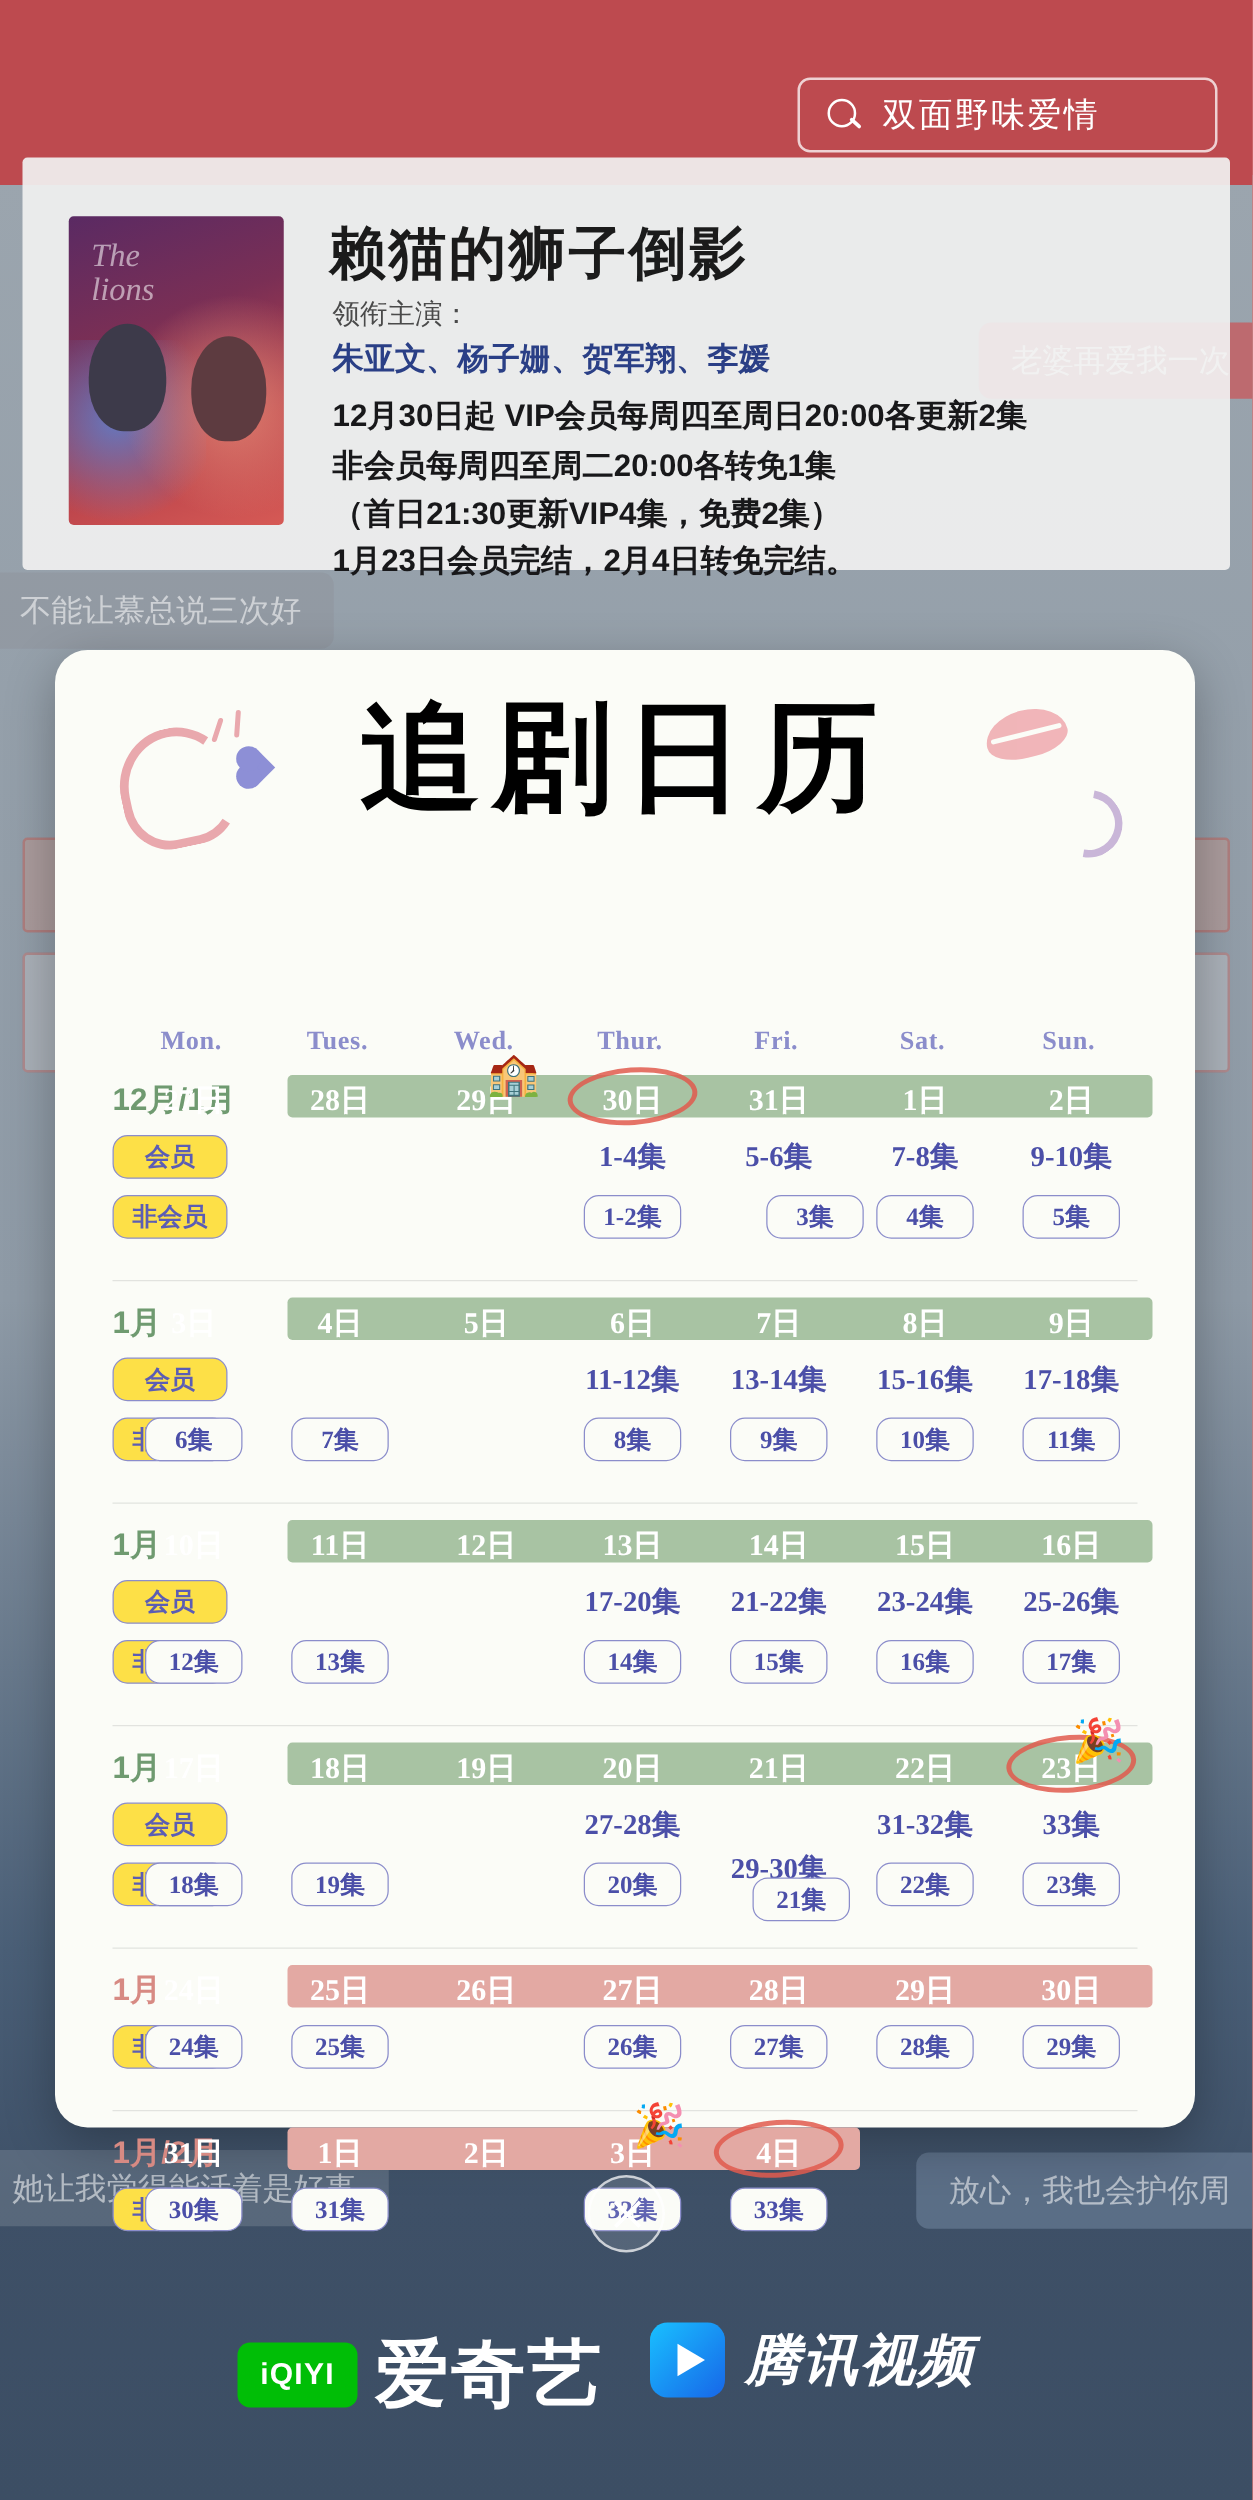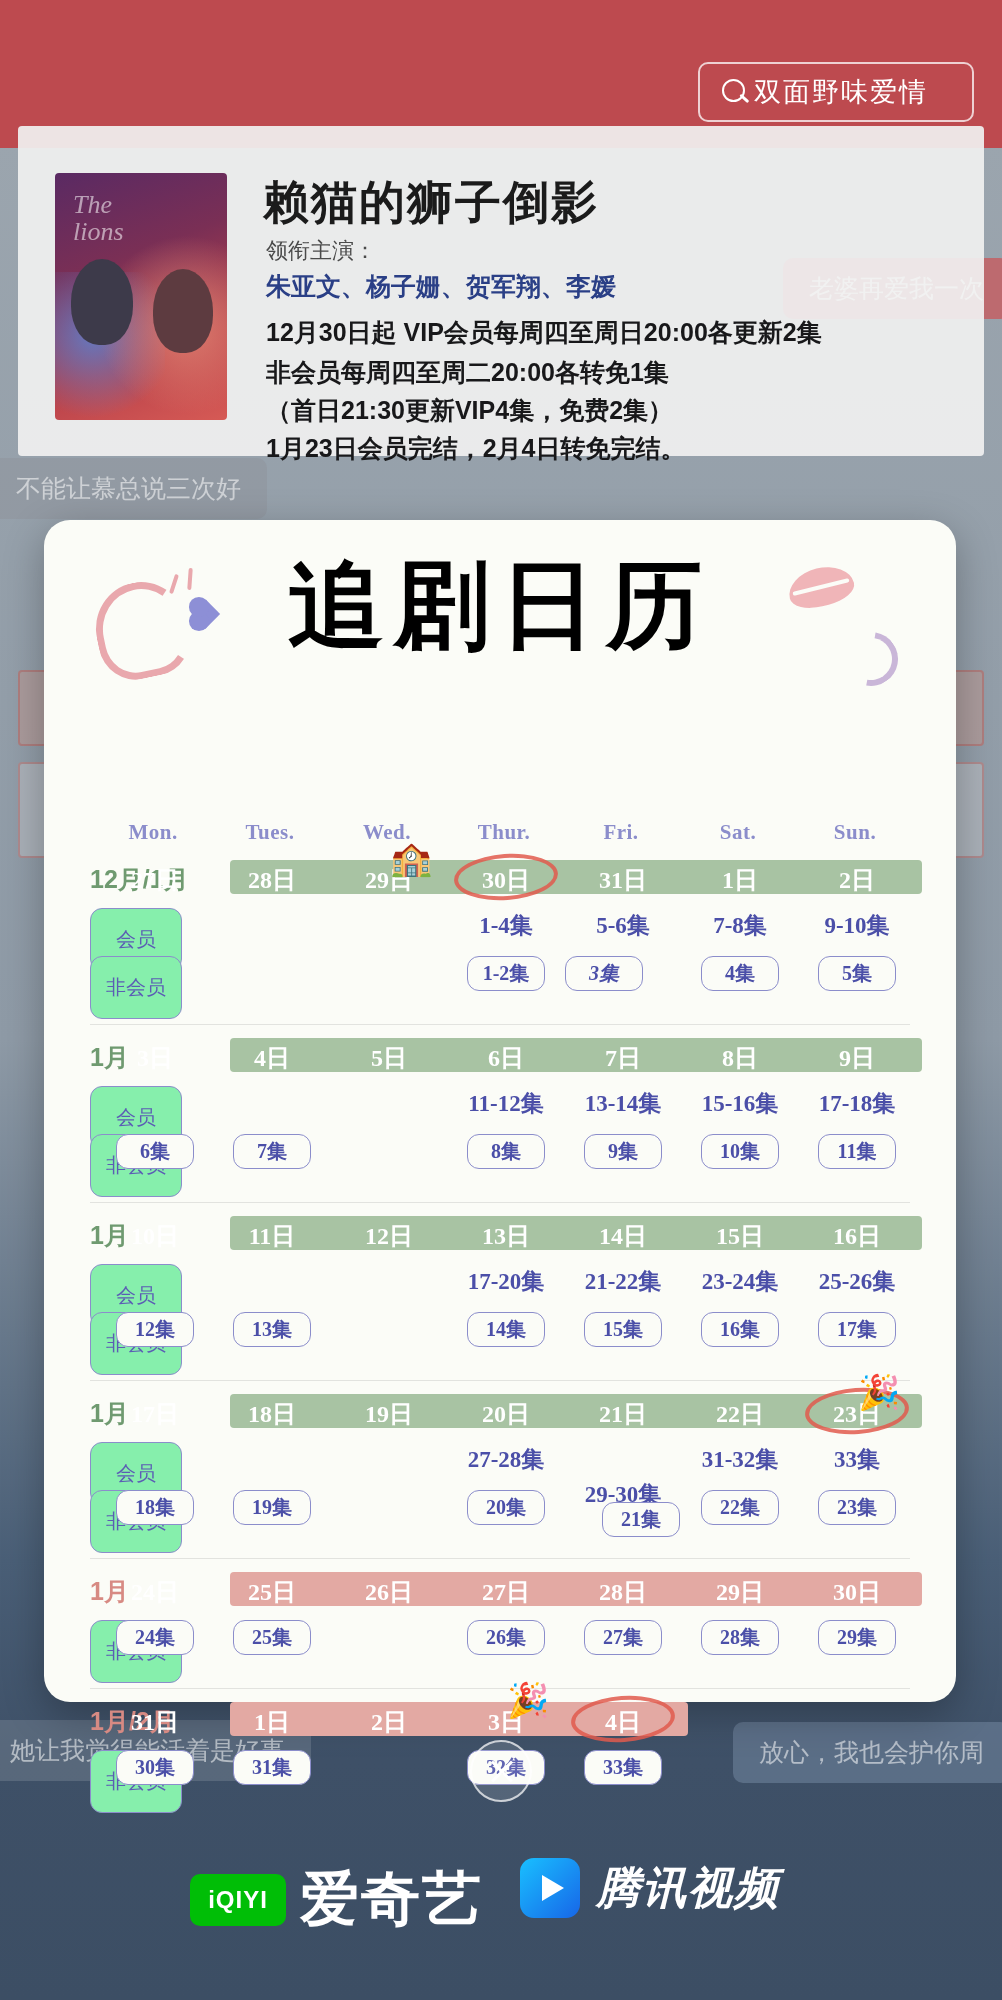--- a/index.html
+++ b/index.html
@@ -16,24 +16,24 @@
     overflow: hidden;
   }
 
   
   .topbar {
     position: absolute; top: 0; left: 0; width: 1002px; height: 148px;
     background: #bd4a4f;
   }
   .search-pill {
     position: absolute; right: 28px; top: 62px;
-    width: 276px; height: 60px;
+    width: 336px; height: 60px;
     border: 2px solid rgba(255,255,255,.75);
     border-radius: 10px;
-    display: flex; align-items: center; gap: 4px;
+    display: flex; align-items: center; gap: 16px;
     padding: 0 20px;
     color: #fff;
   }
   .search-pill .sicon { width: 30px; height: 30px; position: relative; flex: 0 0 auto; }
   .search-pill .sicon::before {
     content:""; position:absolute; left:2px; top:2px; width:19px; height:19px;
     border:2.5px solid #fff; border-radius:50%;
   }
   .search-pill .sicon::after {
     content:""; position:absolute; left:19px; top:20px; width:11px; height:2.5px;
@@ -171,22 +171,22 @@
 
   .daycell {
     position: absolute; width: 110px; text-align: center;
     font-size: 24px; font-weight: 700; color: #fff;
     font-family: "Liberation Serif", serif;
   }
 
   .tag {
     position: absolute;
     border: 1.6px solid #8b8dcb; border-radius: 12px;
-    color: #5b5db4; font-size: 20px; font-weight: 400;
-    padding: 17px 0; text-align: center; background: #86efac;
+    color: #5b5db4; font-size: 20px; font-weight: 700;
+    padding: 3px 0; text-align: center; background: #fde047;
   }
   .tag-label { width: 92px; left: 0; }
   .ep-text {
     position: absolute; width: 110px; text-align: center;
     font-size: 23px; font-weight: 700; color: #4b4fa8;
     font-family: "Liberation Serif", serif;
   }
   .ep-pill {
     position: absolute; width: 78px; left: 16px;
     text-align: center; font-size: 20px; font-weight: 700;
@@ -303,21 +303,21 @@
           <div class="daycell" style="left: 712px; top: 4px;">2日</div>
           <div class="circle-mark" style="left: 364px; top: -6px;"></div>
           <div class="emoji-mark" style="left: 300px; top: -22px;">🏫</div>
           <div class="tag tag-label" style="top: 48px;">会员</div>
           <div class="ep-text" style="left: 361px; top: 50px;">1-4集</div>
           <div class="ep-text" style="left: 478px; top: 50px;">5-6集</div>
           <div class="ep-text" style="left: 595px; top: 50px;">7-8集</div>
           <div class="ep-text" style="left: 712px; top: 50px;">9-10集</div>
           <div class="tag tag-label" style="top: 96px;">非会员</div>
           <div class="ep-pill" style="left: 377px; top: 96px;">1-2集</div>
-          <div class="ep-pill" style="left: 475px; top: 96px; font-style: italic;">3集</div>
+          <div class="ep-pill" style="left: 523px; top: 96px;">3集</div>
           <div class="ep-pill" style="left: 611px; top: 96px;">4集</div>
           <div class="ep-pill" style="left: 728px; top: 96px;">5集</div>
         </div>
         <div class="row-block" style="position: absolute; left: 0px; top: 178px; width: 820px;">
           <div class="sep" style="top: -14px;"></div>
           <div class="mlabel green" style="left: 0px; top: 3px;">1月</div>
           <div class="band green" style="left: 140px; top: 0px; width: 692px;"></div>
           <div class="daycell" style="left: 10px; top: 4px;">3日</div>
           <div class="daycell" style="left: 127px; top: 4px;">4日</div>
           <div class="daycell" style="left: 244px; top: 4px;">5日</div>

